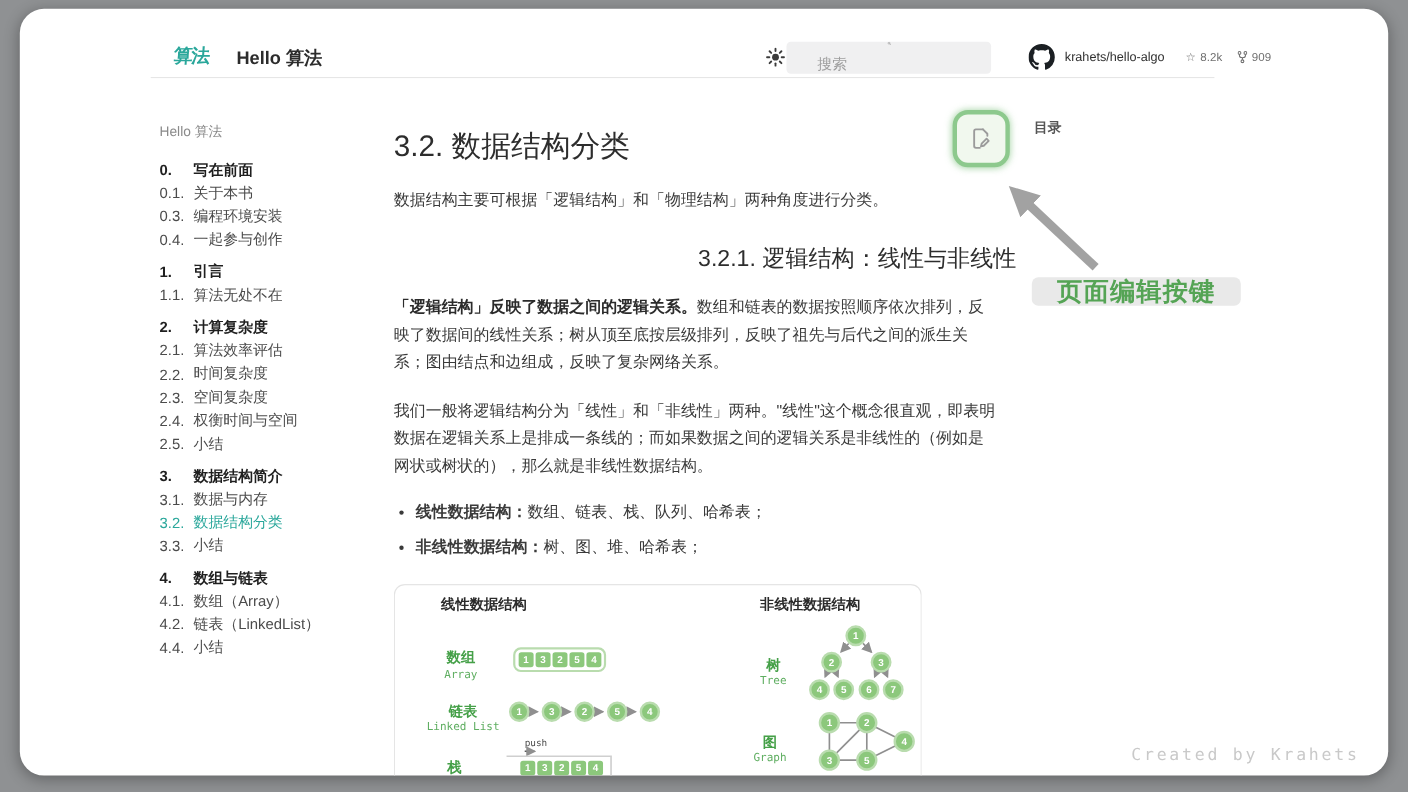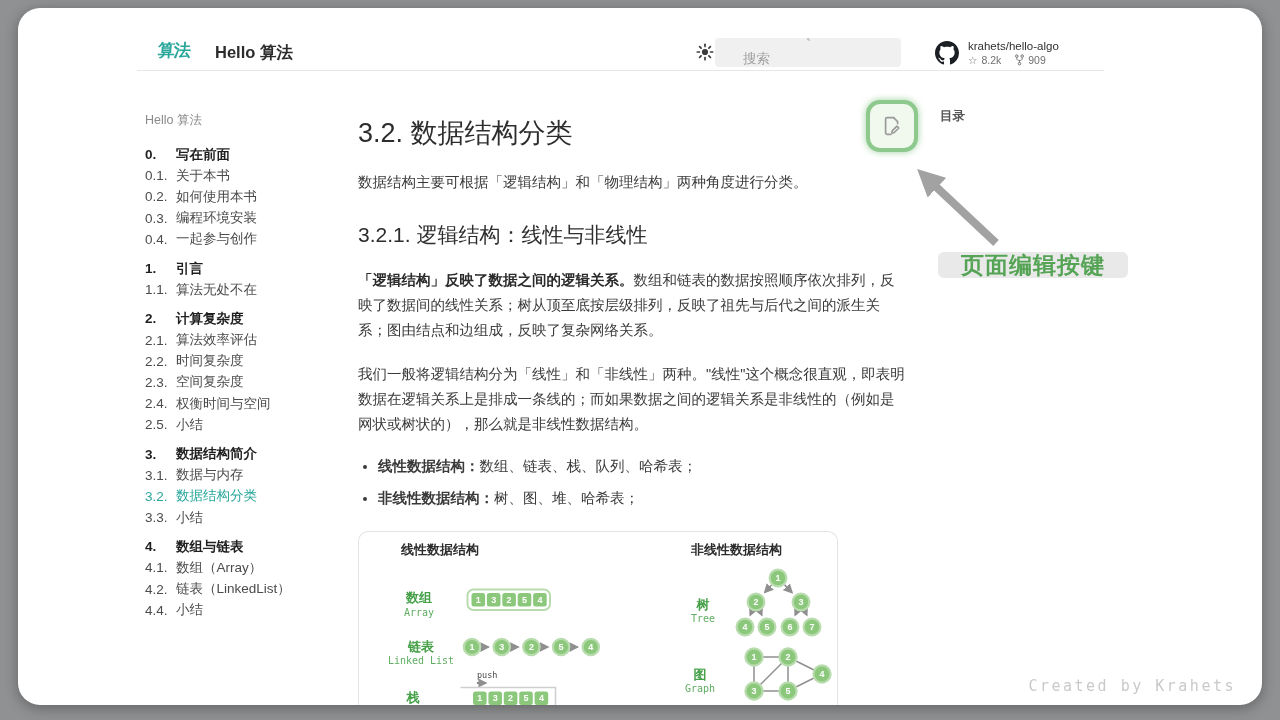--- a/index.html
+++ b/index.html
@@ -18,36 +18,36 @@
   .logo{position:absolute;left:140px;top:31px;font-size:17px;font-weight:800;
     color:#2aa79b;letter-spacing:-1px;transform:skewX(-4deg);}
   .hdr-title{position:absolute;left:197px;top:34px;font-size:16.5px;font-weight:bold;color:#2c2c2c;}
   .sun{position:absolute;left:678px;top:35px;width:18px;height:18px;cursor:pointer;}
   .search{position:absolute;left:697px;top:30px;width:186px;height:29px;background:#f0f0f1;
     border-radius:4px;display:flex;align-items:center;padding:0 10px;gap:9px;box-sizing:border-box;flex-direction:column;}
   .search input{border:none;outline:none;background:transparent;font-size:13.5px;color:#444;
     width:130px;font-family:inherit;}
   .search input::placeholder{color:#9e9e9e;}
   .gh{position:absolute;left:917px;top:32px;display:flex;align-items:center;gap:9px;cursor:pointer;}
-  .gh-col{display:flex;flex-direction:column;gap:2px;}
+  .gh-col{display:flex;flex-direction:row;gap:19px;}
   .gh-name{font-size:11.5px;color:#2f2f2f;}
   .gh-stats{font-size:10.5px;color:#6f6f6f;display:flex;align-items:center;gap:4px;}
   .gh-stats .sep{width:6px;}
   .divider{position:absolute;left:119px;top:62px;width:967px;height:1px;background:#e6e6e6;}
   
   .sidebar{position:absolute;left:127px;top:104px;width:195px;}
   .side-title{font-size:12.5px;color:#8a8a8a;margin-bottom:15px;}
   .side-row{display:flex;align-items:center;height:21.2px;font-size:13.5px;color:#4b4b4b;cursor:pointer;}
   .side-row .num{width:31px;flex:none;}
   .side-row.section{font-weight:bold;color:#1f1f1f;margin-top:8px;}
   .side-row.active{color:#2aa79b;}
   
   .main{position:absolute;left:340px;top:95px;width:566px;color:#3a3a3a;}
   .main h1{margin:12px 0 0 0;font-size:27px;font-weight:400;color:#2d2d2d;}
-  .main h2{margin:26px 0 0 0;font-size:21px;font-weight:400;color:#2d2d2d;}
+  .main h2{margin:26px 0 0 0;font-size:21px;font-weight:400;color:#2d2d2d;text-align:right;}
   .main p{margin:19px 18px 0 0;font-size:14.5px;line-height:25px;}
   .main p b{color:#2b2b2b;}
   .main ul{margin:17px 0 0 4px;padding-left:16px;}
   .main li{font-size:14.5px;line-height:24px;margin-bottom:8px;}
   .figure{margin-top:21px;width:478px;height:177px;border:1px solid #e3e3e3;border-bottom:none;
     border-radius:10px 10px 0 0;position:relative;overflow:hidden;}
   .figure svg{position:absolute;left:0;top:0;}
   
   .edit-btn{position:absolute;left:848px;top:92px;width:52px;height:52px;box-sizing:border-box;
     border:4px solid #8dc98d;border-radius:14px;background:#f1f8ee;display:flex;align-items:center;
@@ -125,24 +125,20 @@
   <nav class="sidebar">
     <div class="side-title">Hello 算法</div>
     <div id="side-items">
         <div class="side-row section">
           <span class="num">0.</span>
           <span>写在前面</span>
         </div>
         <div class="side-row">
           <span class="num">0.1.</span>
           <span>关于本书</span>
-        </div>
-        <div class="side-row">
-          <span class="num">0.2.</span>
-          <span>如何使用本书</span>
         </div>
         <div class="side-row">
           <span class="num">0.3.</span>
           <span>编程环境安装</span>
         </div>
         <div class="side-row">
           <span class="num">0.4.</span>
           <span>一起参与创作</span>
         </div>
         <div class="side-row section">

